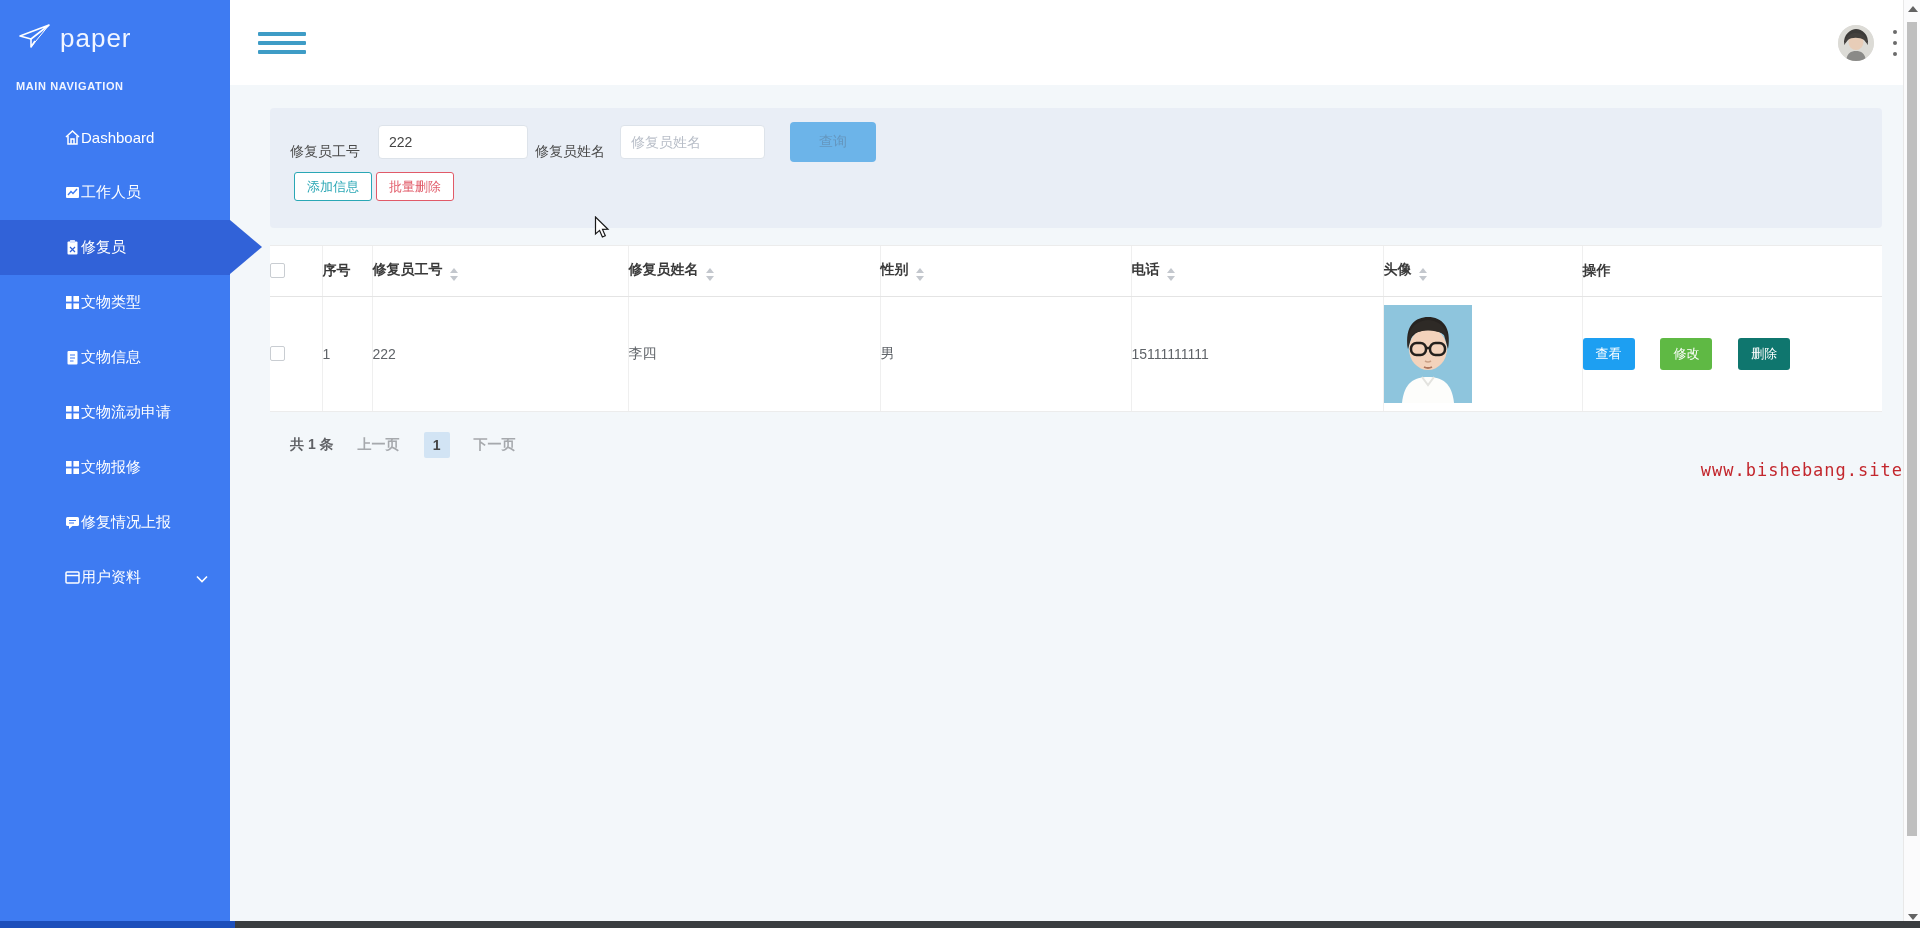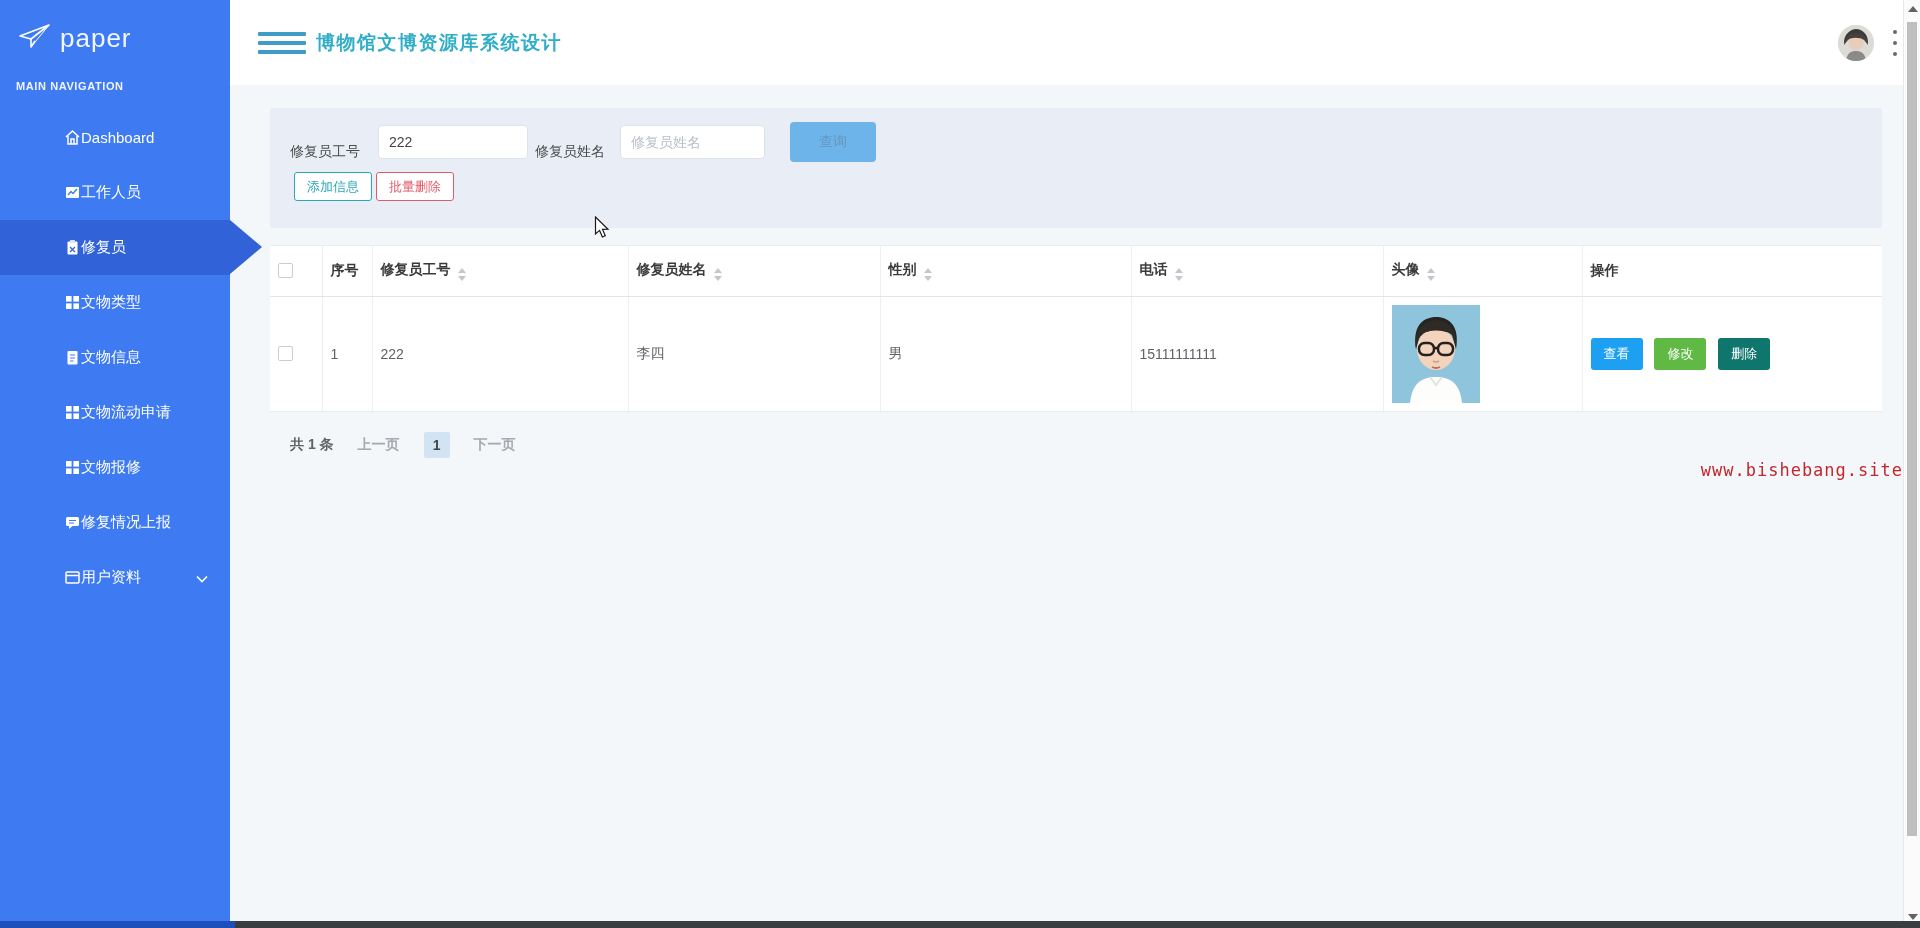--- a/index.html
+++ b/index.html
@@ -39,31 +39,31 @@
   .f-input { position:absolute; top:17px; height:34px; background:#fff; border:1px solid #dde3ea; border-radius:4px; padding:0 10px; font-size:14px; color:#444; font-family:"Liberation Sans",sans-serif; }
   .f-input::placeholder { color:#b8bec8; }
   .btn-search { position:absolute; left:520px; top:14px; width:86px; height:40px; background:#6cb4e9; border:none; border-radius:4px; font-size:14px; color:rgba(95,125,155,.55); cursor:pointer; }
   .btn-outline { position:absolute; top:64px; height:29px; background:#fff; border-radius:3px; font-size:13px; padding:0 12px; cursor:pointer; }
   .btn-add { left:24px; border:1px solid #2aa7b5; color:#2aa7b5; }
   .btn-batch { left:106px; border:1px solid #e15a68; color:#e15a68; }
 
   
   .table-card { position:absolute; left:270px; top:245px; width:1612px; background:#fff; border-top:1px solid #ececec; }
   table { width:100%; border-collapse:collapse; table-layout:fixed; }
-  th, td { text-align:left; vertical-align:middle; padding-left:8px; }
+  th, td { text-align:left; vertical-align:middle; padding-left:0; }
   thead th { height:50px; font-size:14px; font-weight:bold; color:#3a3a3a; border-bottom:1px solid #e4e4e4; }
   tbody td { height:115px; font-size:14px; color:#5f6368; border-bottom:1px solid #ececec; }
   th:not(:last-child), td:not(:last-child) { border-right:1px solid #efefef; }
   .checkbox { width:15px; height:15px; border:1px solid #c9cdd2; border-radius:2px; background:#fff; cursor:pointer; }
   .sort { display:inline-flex; flex-direction:column; gap:3px; margin-left:7px; vertical-align:1px; }
   .sort b { width:0; height:0; border-left:4px solid transparent; border-right:4px solid transparent; }
   .sort b.up { border-bottom:5px solid #c3c7cd; }
   .sort b.dn { border-top:5px solid #c3c7cd; }
   .avatar-cell { display:block; width:88px; height:98px; border-radius:2px; }
-  .act-btn { display:inline-block; border:none; border-radius:3px; color:#fff; font-size:13px; padding:7px 13px; margin-right:8px; cursor:pointer; }
+  .act-btn { display:inline-block; border:none; border-radius:3px; color:#fff; font-size:13px; padding:7px 13px; margin-right:22px; cursor:pointer; }
   .btn-view { background:#1d9ff2; }
   .btn-edit { background:#5fb944; }
   .btn-del  { background:#0f766e; }
 
   
   .pagination { position:absolute; left:290px; top:432px; display:flex; align-items:center; gap:24px; font-size:14px;font-weight:bold; }
   .pg-total { color:#606266; }
   .pg-link { color:#a6a9ad; cursor:pointer; }
   .pg-cur { min-width:26px; height:26px; line-height:26px; text-align:center; background:#d2e4f4; color:#454545; border-radius:2px; cursor:pointer; }
 
@@ -199,21 +199,20 @@
     </li>
   </ul>
 </aside>
 
 <header class="header">
   <div class="hamburger">
       <span></span>
       <span></span>
       <span></span>
     </div>
-  <div class="page-title">博物馆文博资源库系统设计</div>
   <div class="avatar-top">
     <svg width="36" height="36" viewBox="0 0 36 36">
       <circle cx="18" cy="18" r="18" fill="#dcdbd6"></circle>
       <path d="M6 20 C5 9 13 4 18 4 C24 4 31 9 30 20 C28 12 26 11 18 10 C11 11 8 13 6 20 Z" fill="#3c3a38"></path>
       <ellipse cx="18" cy="17" rx="7.5" ry="8" fill="#e8cdb8"></ellipse>
       <path d="M6 20 C8 10 13 8 18 8 C24 8 29 11 30 20 L26 15 C22 12 13 12 10 15 Z" fill="#44413e"></path>
       <path d="M8 36 C9 28 13 26 18 26 C23 26 27 28 28 36 Z" fill="#8a8a88"></path>
     </svg>
   </div>
   <div class="dots">

